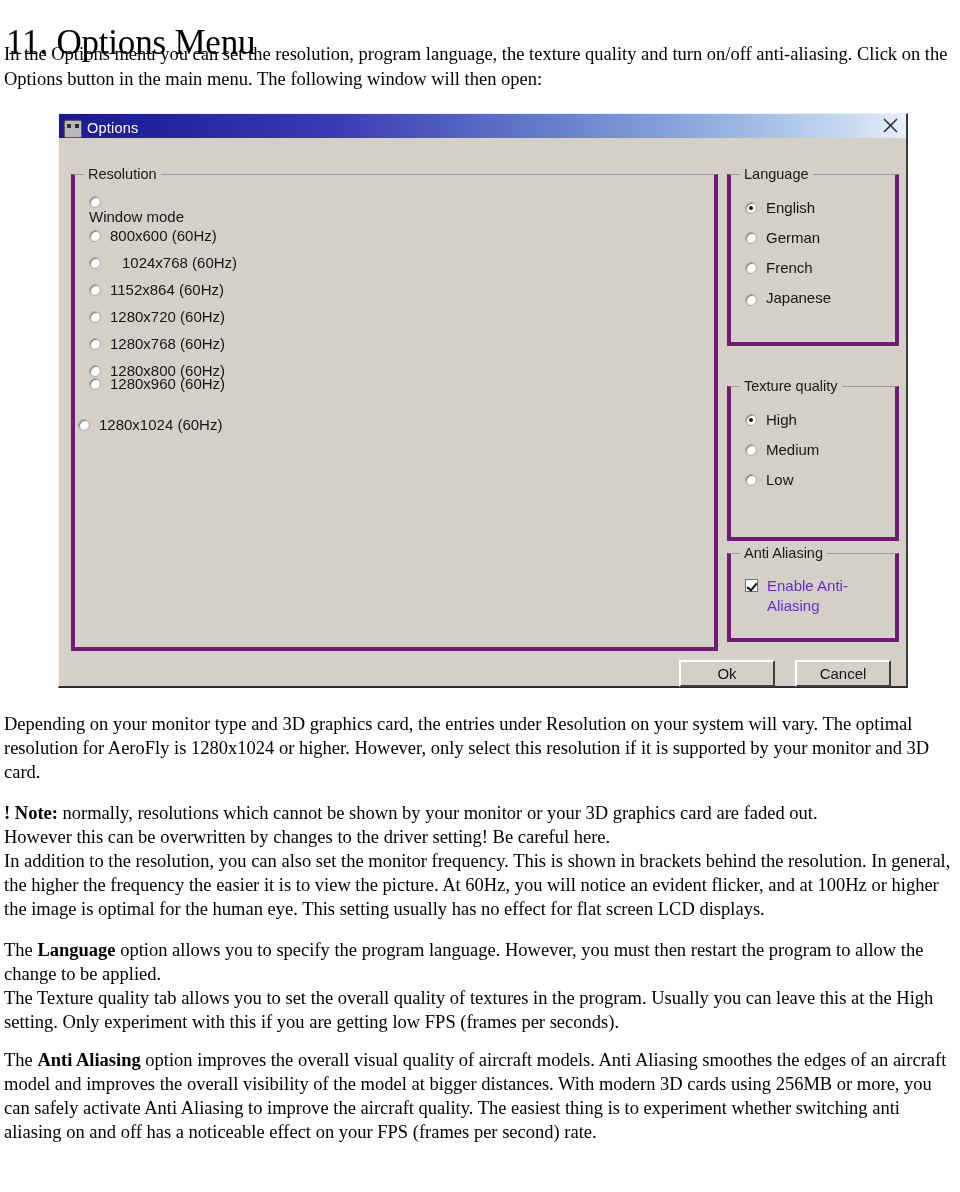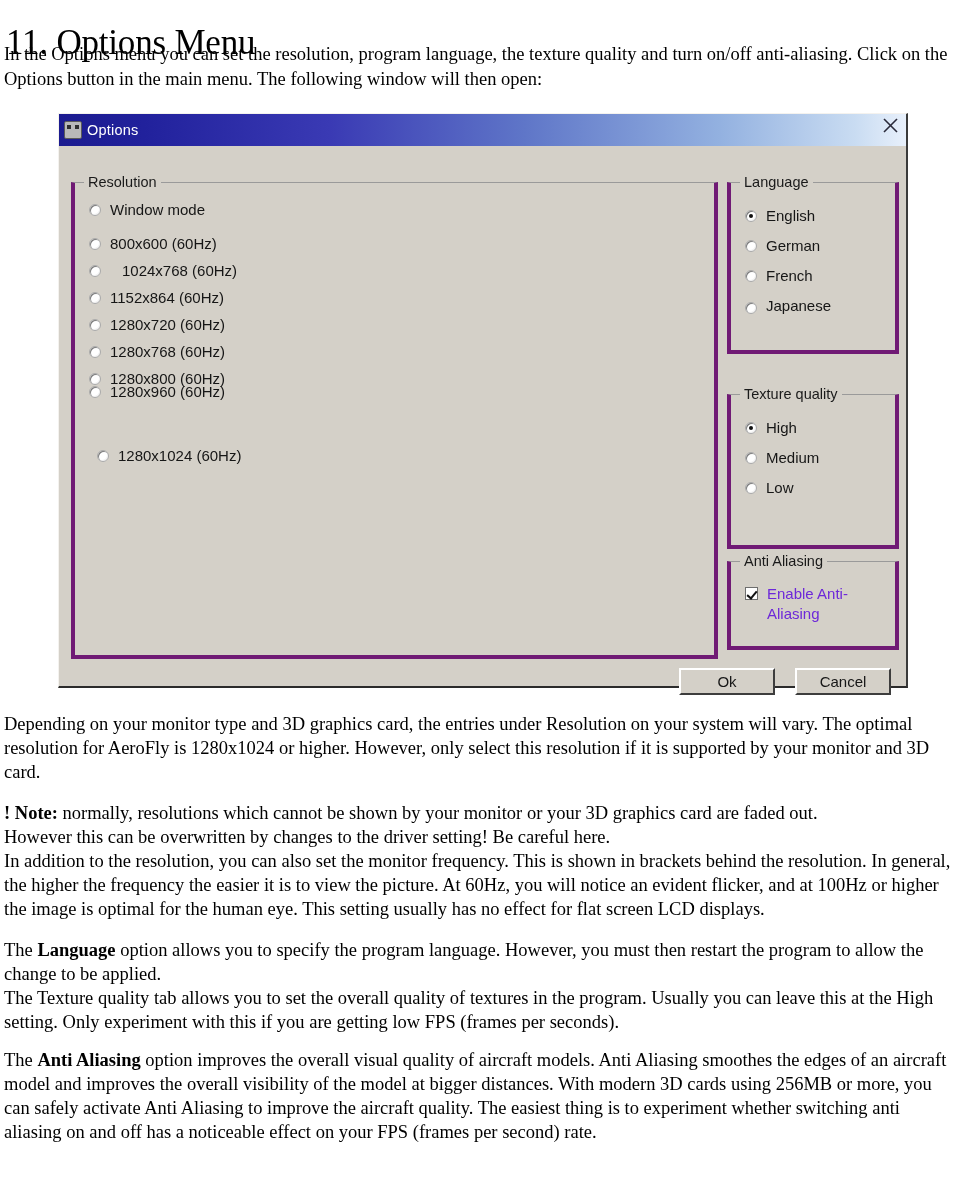--- a/index.html
+++ b/index.html
@@ -75,22 +75,22 @@
     border-right: 2px solid #3a3a3a;
     border-bottom: 2px solid #2b2b2b;
     font-family: "Liberation Sans", "DejaVu Sans", sans-serif;
   }
 
   .titlebar {
     position: relative;
     height: 24px;
     background: linear-gradient(to right, #1b1b8f 0%, #21219c 10%, #3a3ab4 32%, #5f76c8 55%, #93b1e0 78%, #c9dcf2 94%, #e8f0fb 100%);
     display: flex;
-    align-items: center;
-    padding: 16px 2px;
+    align-items: flex-start;
+    padding: 6px 2px;
     box-sizing: border-box;
   }
   .title-icon {
     width: 16px; height: 16px;
     margin: 0 5px 0 3px;
     flex: 0 0 auto;
     background: #b9b9b9;
     border: 1px solid #5a5a5a;
     position: relative;
     border-radius: 2px;
@@ -285,21 +285,21 @@
           <line x1="15" y1="2" x2="2" y2="15" stroke="#2a2a3a" stroke-width="1.6"></line>
         </svg>
       </span>
     </div>
 
     <div class="dlg-body">
 
       <div class="group" id="group-resolution">
         <span class="group-label">Resolution</span>
 
-        <div class="radio-row" style="left:14px; top:18px;">
+        <div class="radio-row" style="left:14px; top:18px;flex-direction:column;">
           <span class="radio"></span>
           <span class="radio-label">Window mode</span>
         </div>
 
         <div class="radio-row" style="left:14px; top:52px;">
           <span class="radio"></span>
           <span class="radio-label">800x600 (60Hz)</span>
         </div>
 
         <div class="radio-row" style="left:14px; top:79px;gap:12px;">
@@ -325,21 +325,21 @@
         <div class="radio-row" style="left:14px; top:187px;">
           <span class="radio"></span>
           <span class="radio-label">1280x800 (60Hz)</span>
         </div>
 
         <div class="radio-row" style="left:14px; top:200px;">
           <span class="radio"></span>
           <span class="radio-label">1280x960 (60Hz)</span>
         </div>
 
-        <div class="radio-row" style="left:22px; top:241px;margin-top:23px;">
+        <div class="radio-row" style="left:3px; top:241px;">
           <span class="radio"></span>
           <span class="radio-label">1280x1024 (60Hz)</span>
         </div>
       </div>
 
       <div class="group" id="group-language">
         <span class="group-label">Language</span>
 
         <div class="radio-row" style="left:14px; top:24px;">
           <span class="radio checked"></span>

